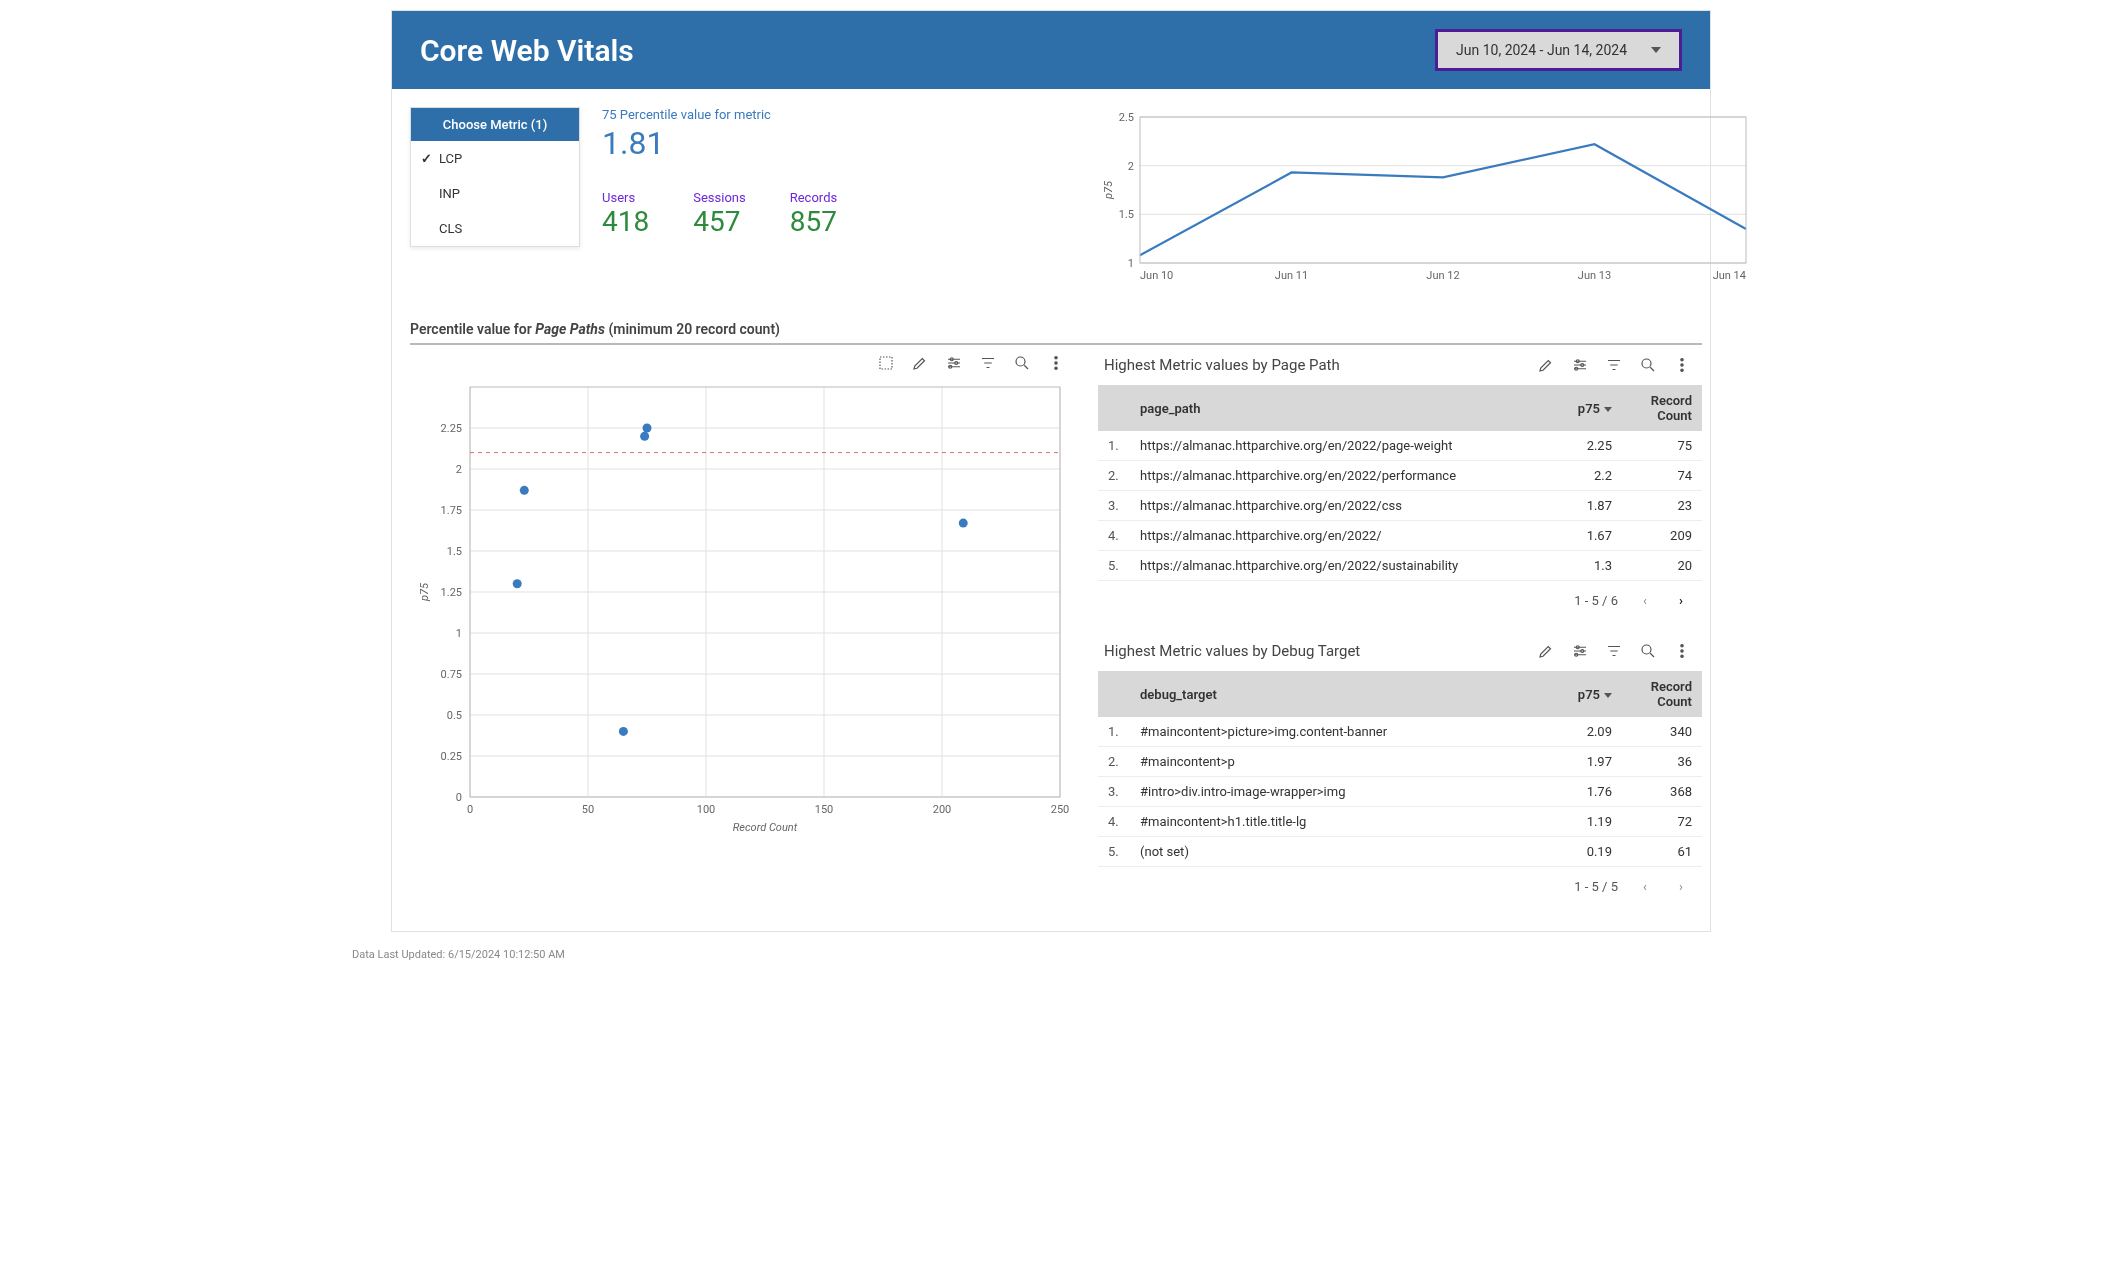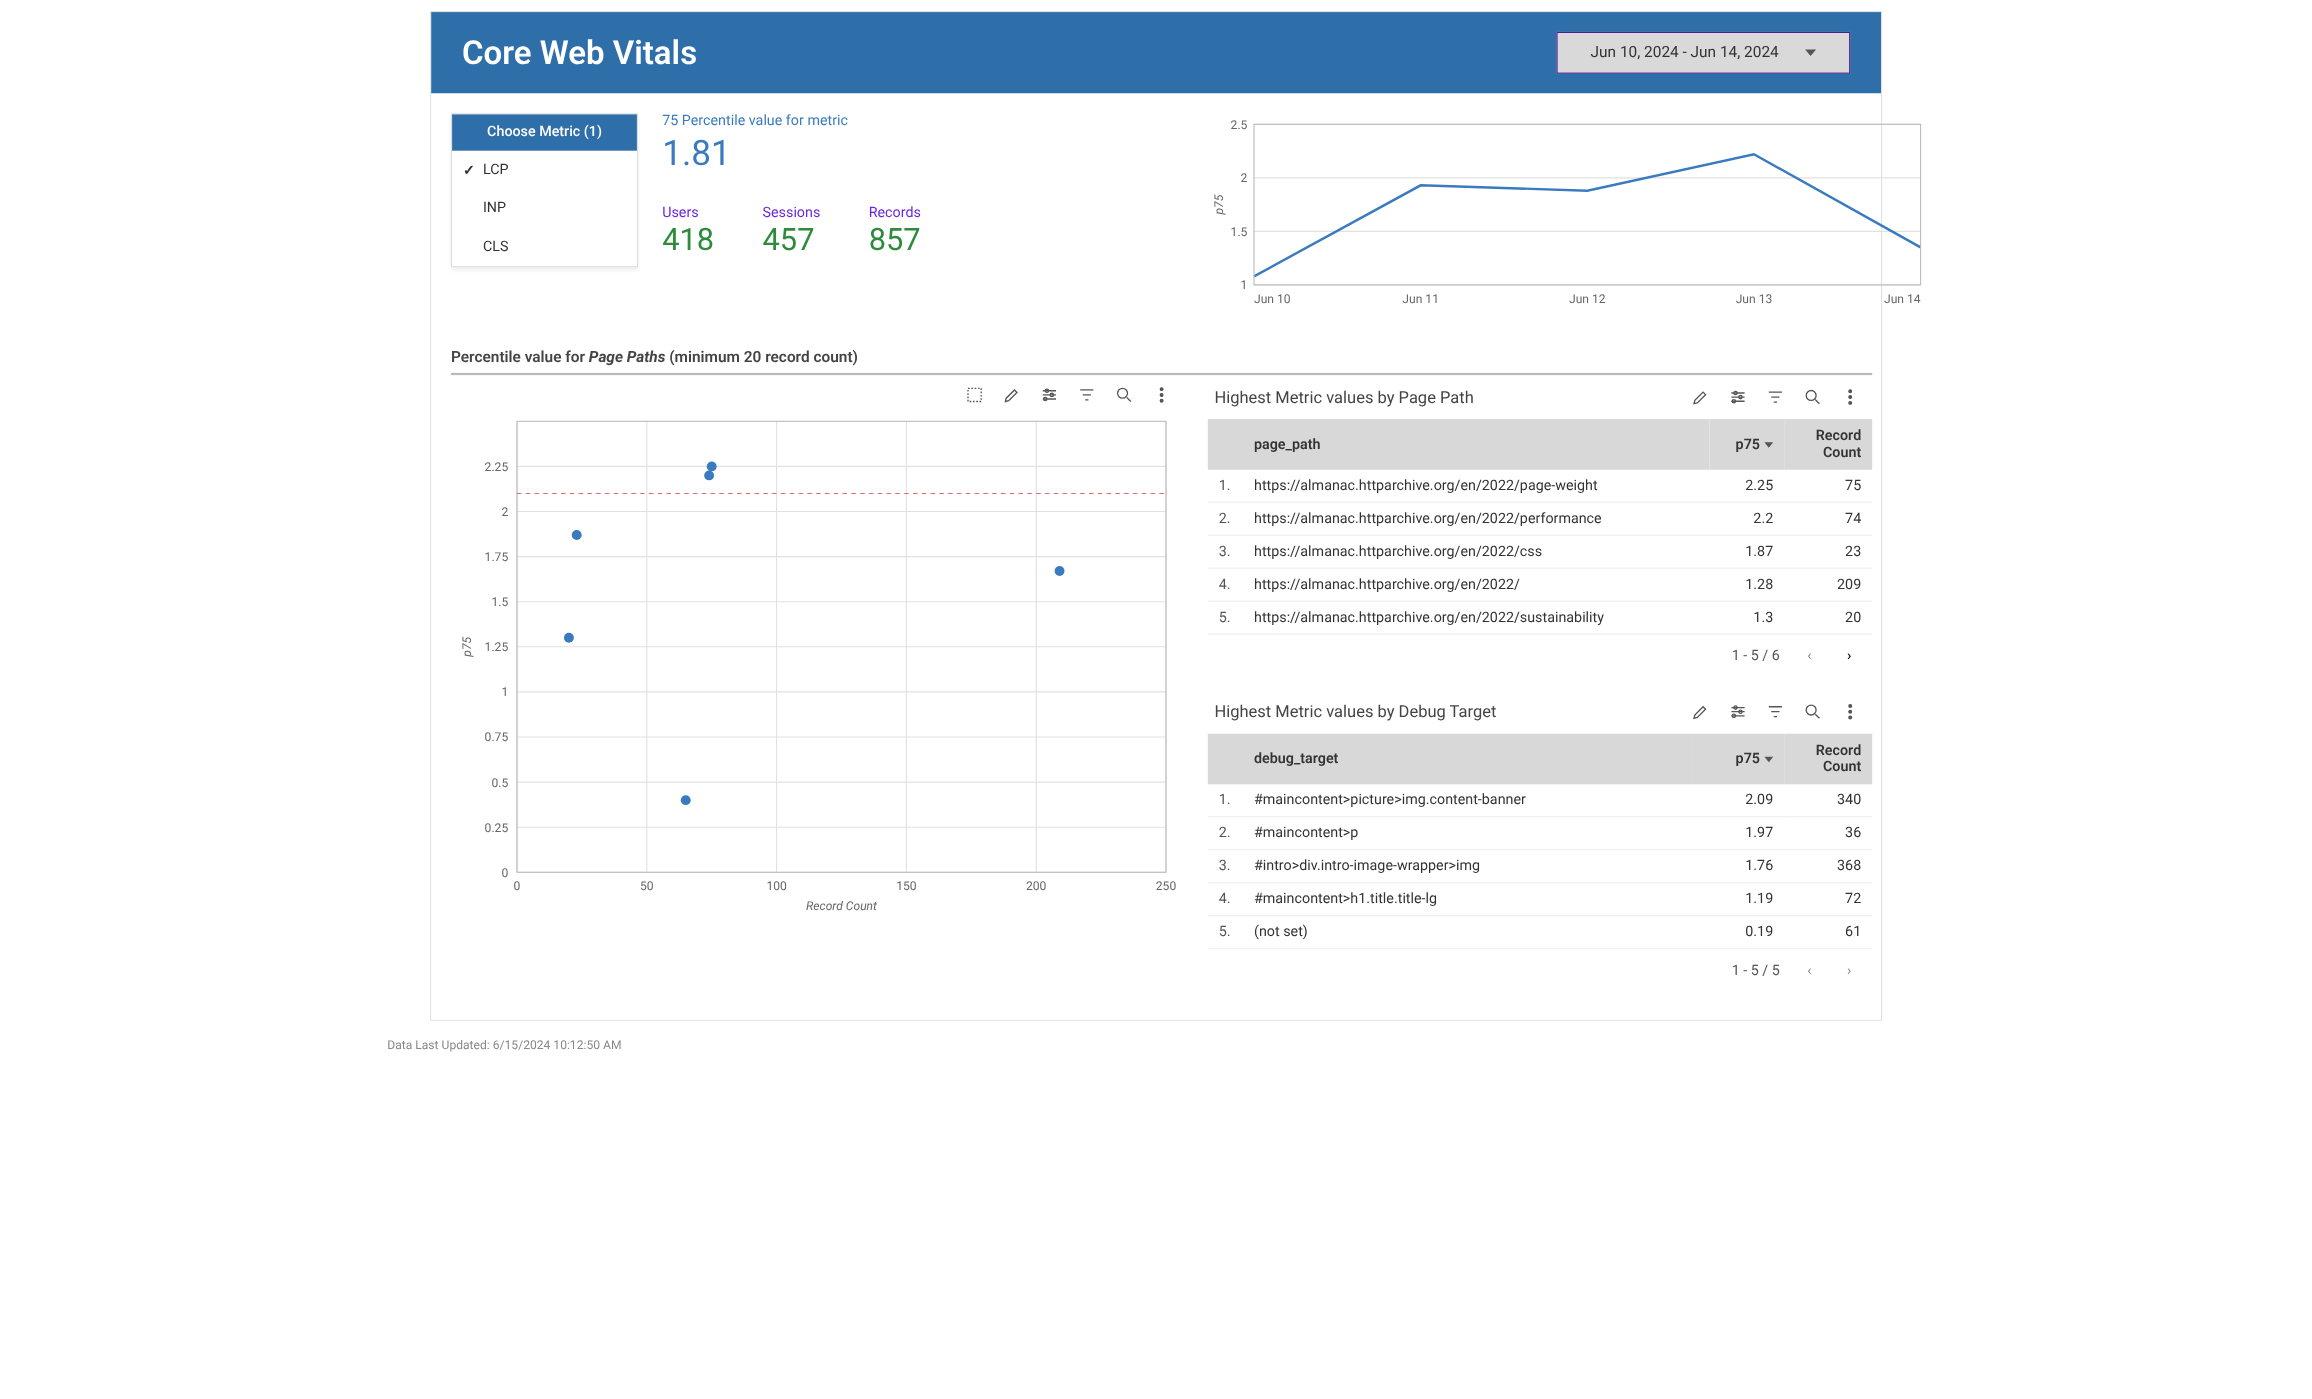--- a/index.html
+++ b/index.html
@@ -20,22 +20,22 @@
     color: #fff;
     display: flex;
     align-items: center;
     justify-content: space-between;
     padding: 18px 28px;
   }
   .header h1 { font-size: 30px; font-weight: 600; }
   .date-picker {
     background: #d9d9d9;
     color: #333;
-    border: 1px solid #4c1d95;
-    padding: 10px 30px;
+    border: 3px solid #4c1d95;
+    padding: 10px 18px;
     font-size: 14px;
     display: flex;
     align-items: center;
     gap: 24px;
     cursor: pointer;
   }
   .caret-down {
     width: 0; height: 0;
     border-left: 5px solid transparent;
     border-right: 5px solid transparent;
@@ -386,21 +386,21 @@
                 </tr>
                 <tr>
                   <td class="idx">3.</td>
                   <td>https://almanac.httparchive.org/en/2022/css</td>
                   <td class="r">1.87</td>
                   <td class="r">23</td>
                 </tr>
                 <tr>
                   <td class="idx">4.</td>
                   <td>https://almanac.httparchive.org/en/2022/</td>
-                  <td class="r">1.28</td>
+                  <td class="r">1.67</td>
                   <td class="r">209</td>
                 </tr>
                 <tr>
                   <td class="idx">5.</td>
                   <td>https://almanac.httparchive.org/en/2022/sustainability</td>
                   <td class="r">1.3</td>
                   <td class="r">20</td>
                 </tr>
               </tbody>
           </table>

